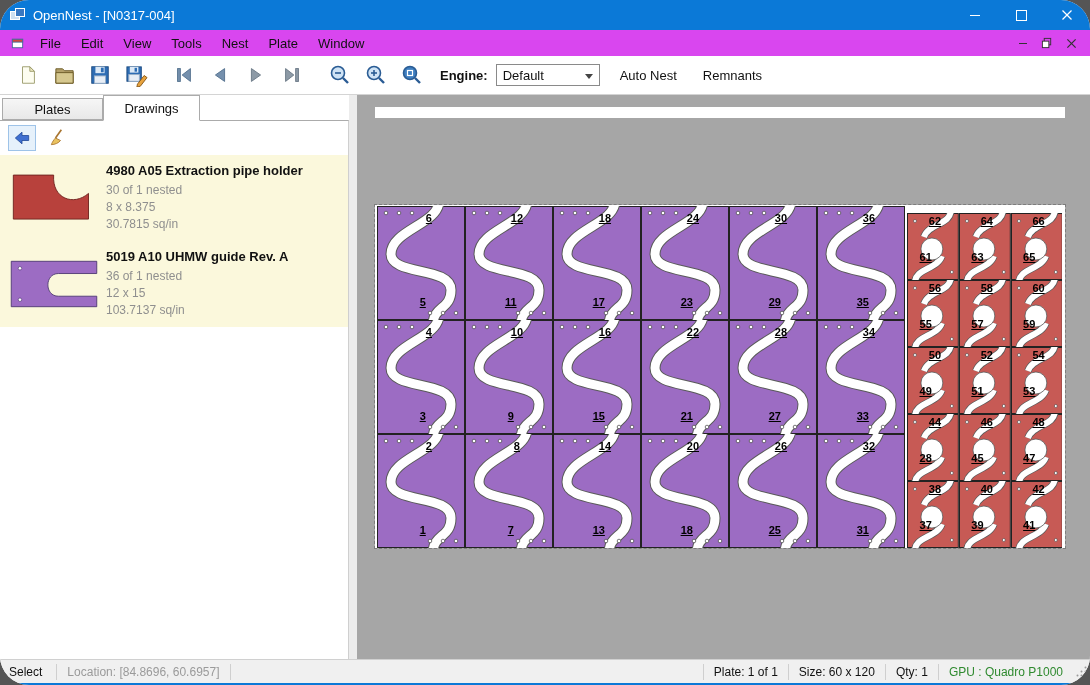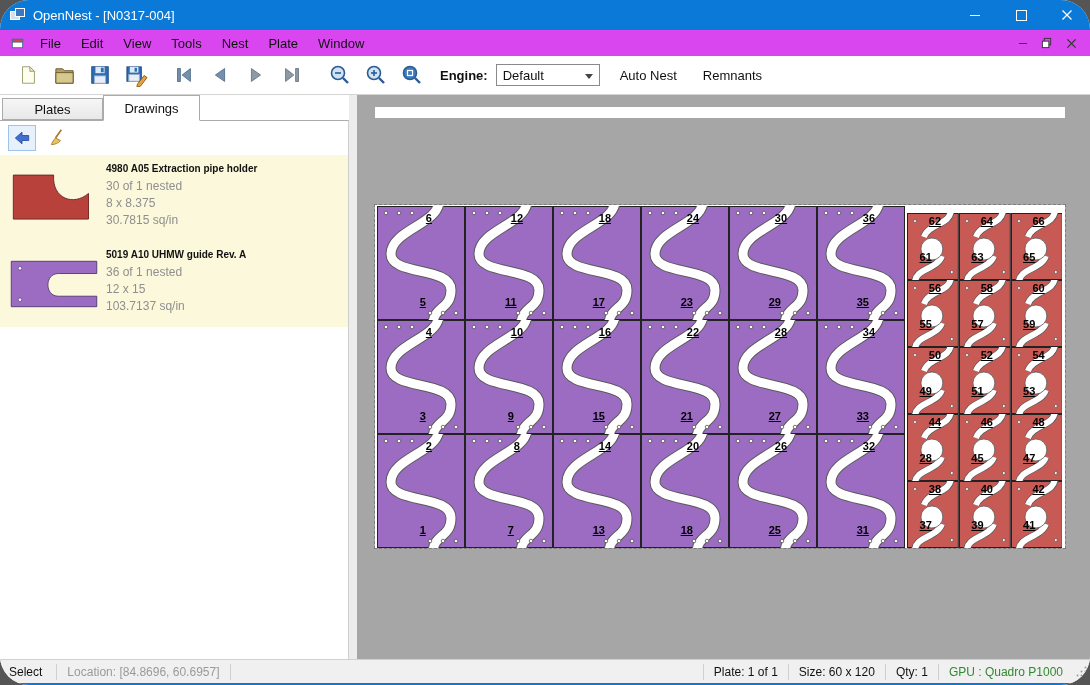--- a/index.html
+++ b/index.html
@@ -46,21 +46,21 @@
   .tab.active{height:26px;line-height:25px;width:97px;background:#fff;border-bottom:1px solid #fff;
               margin-bottom:-1px;}
   .panel-body{position:absolute;top:25px;left:0;right:0;bottom:0;background:#fff;
               border-top:1px solid #ababab;border-right:1px solid #cfcfcf;}
   .panel-toolbar{height:34px;display:flex;align-items:center;padding-left:8px;gap:8px;}
   .ptool-btn{width:28px;height:26px;display:flex;align-items:center;justify-content:center;}
   .ptool-btn.sel{border:1px solid #9ec3e8;background:#e6f1fb;box-sizing:border-box;}
   .drawing-item{display:flex;background:var(--list-bg,#fbf8dc);padding:4px 6px;height:78px;}
   .thumb{width:100px;flex:0 0 100px;display:flex;align-items:center;justify-content:flex-start;}
   .d-info{padding-top:4px;}
-  .d-title{font-weight:bold;font-size:10px;margin-bottom:4px;}
+  .d-title{font-weight:bold;font-size:13px;margin-bottom:4px;}
   .d-meta{color:#8f8f8f;font-size:12px;line-height:17px;}
 
   
   .splitter{position:absolute;top:95px;left:349px;width:8px;bottom:25px;background:#ececec;}
   .canvas{position:absolute;top:95px;left:357px;right:0;bottom:25px;background:var(--canvas-bg,#a6a6a6);overflow:hidden;}
   .canvas-topstrip{position:absolute;top:12px;left:18px;width:690px;height:11px;background:#fff;}
   .plate{position:absolute;top:110px;left:18px;width:690px;height:343px;background:#fff;outline:1px dashed #7d7d7d;}
   #purple-grid{position:absolute;left:2px;top:1px;display:grid;grid-template-columns:repeat(6,88px);grid-auto-rows:114px;}
   #red-grid{position:absolute;left:532px;top:8px;display:grid;grid-template-columns:repeat(3,51.8px);grid-auto-rows:67px;}
   .cell{position:relative;}

